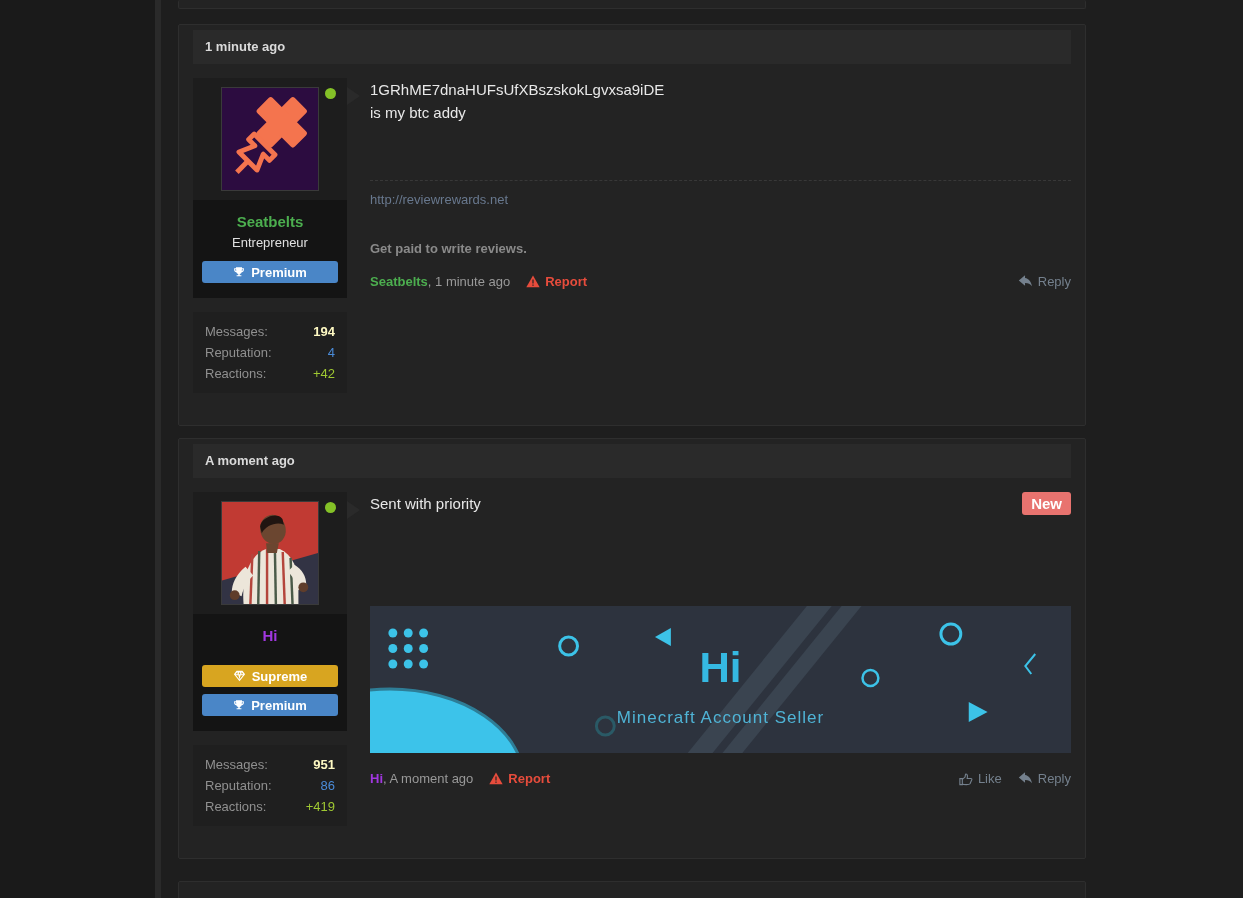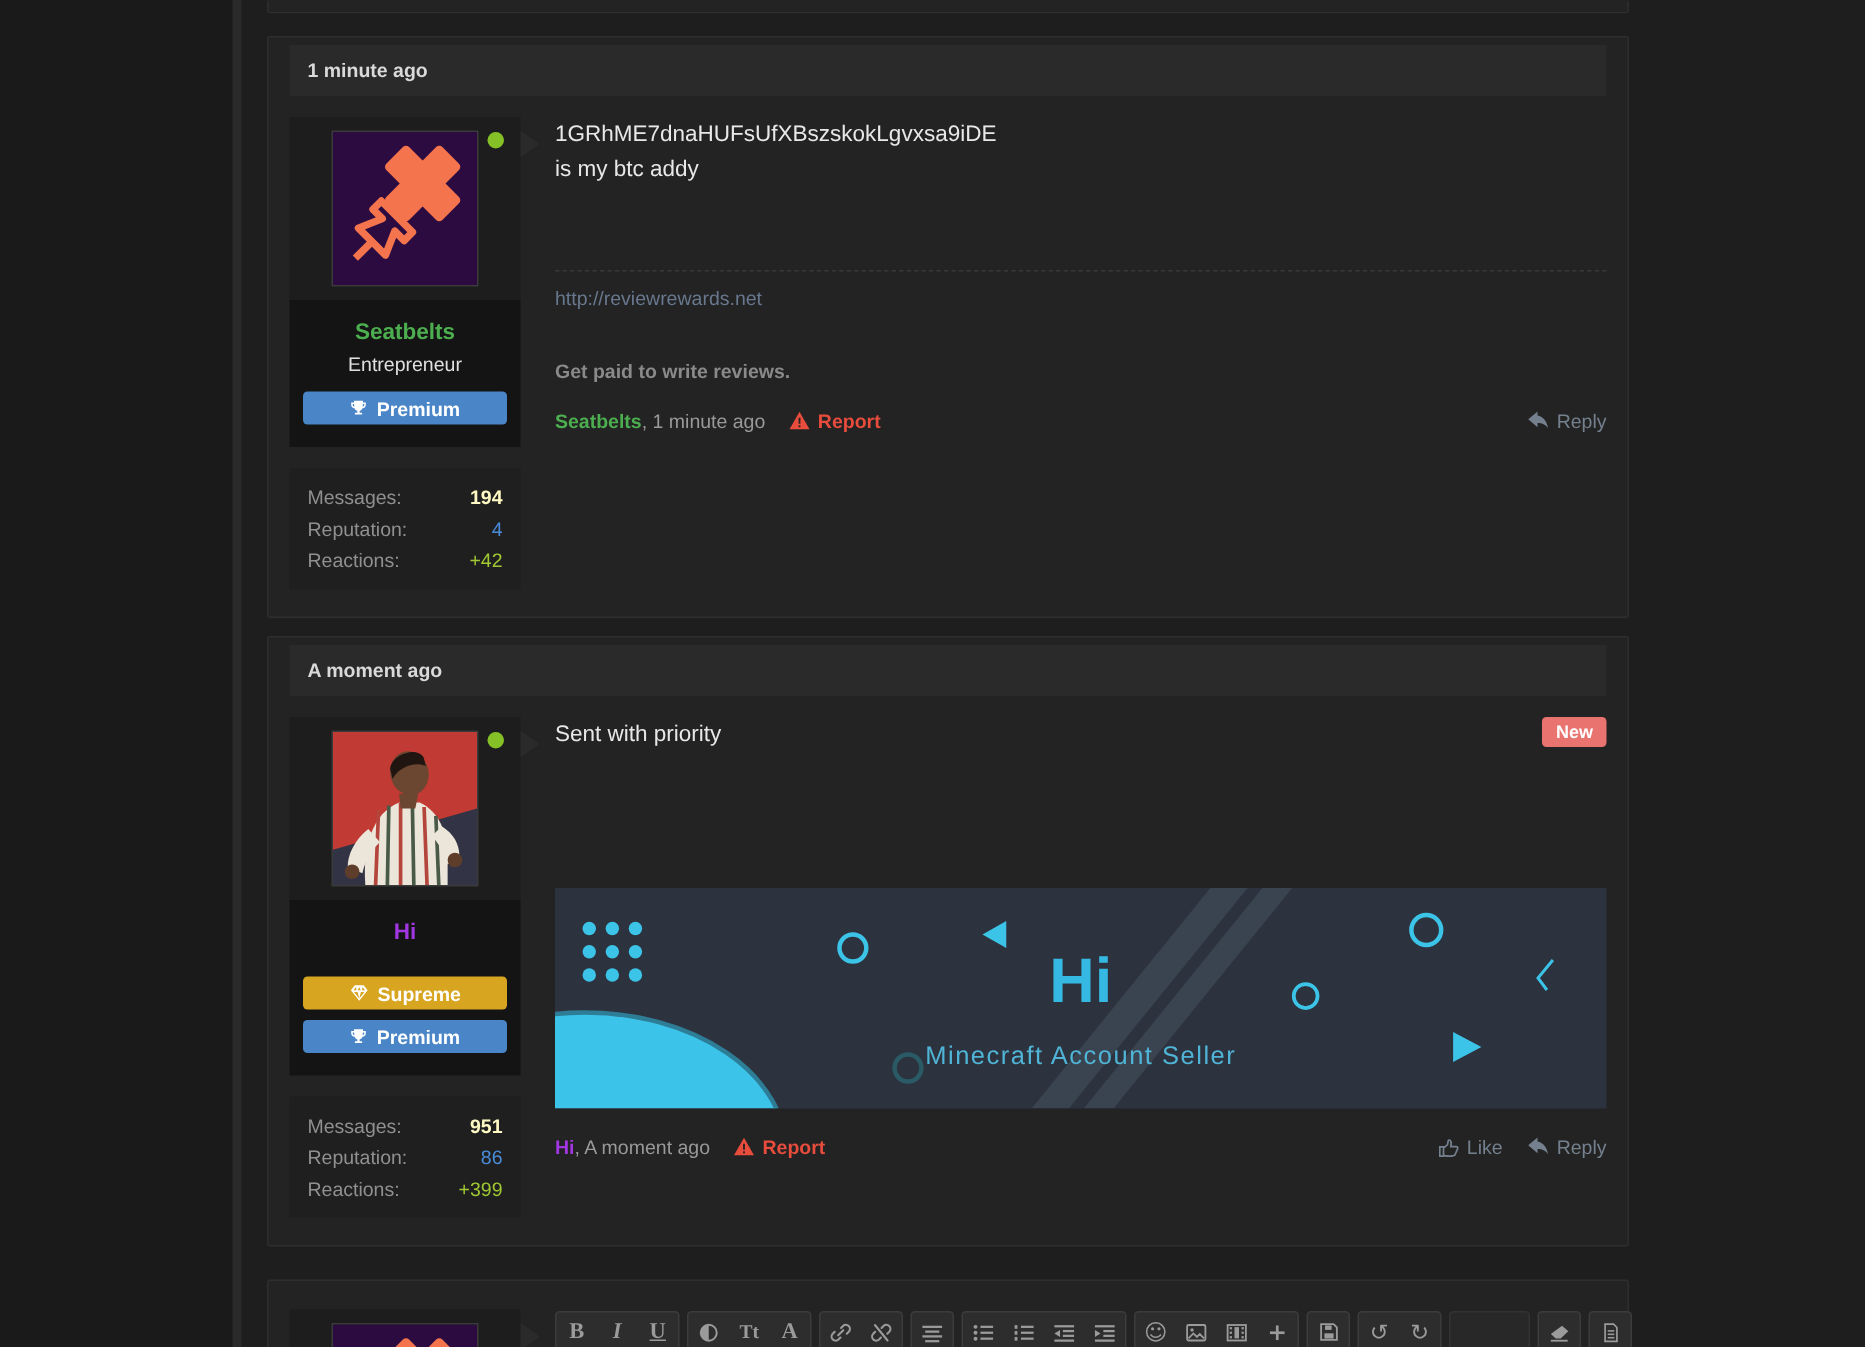--- a/index.html
+++ b/index.html
@@ -9,21 +9,21 @@
     font-family:"Liberation Sans", sans-serif;
     position:relative;
     color:#e8e8e8;
   }
   .content-bg { position:absolute; left:161px; top:0; width:1082px; height:898px; background:#1e1e1e; }
   .scroll-strip { position:absolute; left:155px; top:0; width:6px; height:898px; background:#2a2a2a; }
   .posts-col { position:absolute; left:178px; top:0; width:908px; }
 
   .block { background:#232323; border:1px solid #2e2e2e; border-radius:2px; }
   .stub  { height:9px; border-top:none; margin-bottom:15px; }
-  .post  { padding:5px 14px 18px 14px; margin-bottom:12px; }
+  .post  { padding:5px 14px 32px 14px; margin-bottom:12px; }
   .post.last { margin-bottom:22px; }
 
   .date-header {
     background:#2a2a2a; height:34px; line-height:34px; padding:0 12px;
     font-size:13px; font-weight:bold; color:#dadada; margin-bottom:14px;
   }
 
   .post-body { display:flex; align-items:flex-start; }
   .avatar-cell { width:154px; flex:none; margin-right:23px; }
   .avatar-box { background:#1d1d1d; padding:9px 28px; position:relative; }
@@ -52,21 +52,21 @@
   .stat-label { color:#909090; }
   .v-msg   { color:#fef9c3; font-weight:bold; }
   .v-rep   { color:#4a8bd8; }
   .v-react { color:#9fc832; }
 
   .content-cell { flex:1; position:relative; min-height:1px; }
   .msg-text { font-size:15px; line-height:23px; color:#e8e8e8; }
 
   .new-badge {
     position:absolute; right:0; top:0; background:#e8736f; color:#fff;
-    font-size:12px; font-weight:bold; padding:3px 9px; border-radius:3px;
+    font-size:15px; font-weight:bold; padding:3px 9px; border-radius:3px;
   }
 
   .sig-1 { margin-top:56px; border-top:1px dashed #383838; padding-top:9px; }
   .sig-link { font-size:13px; color:#68788e; text-decoration:none; display:inline-block; margin-bottom:3px; }
   .sig-text { font-size:13px; font-weight:bold; color:#8a8a8a;margin-top:31px; }
 
   .banner { margin-top:91px; height:147px; background:#2d333e; position:relative; overflow:hidden; }
   .banner svg.deco { position:absolute; left:0; top:0; width:100%; height:100%; }
   .banner-text { position:absolute; left:0; top:0; width:100%; height:100%;
     display:flex; flex-direction:column; align-items:center; justify-content:center; padding-top:16px; }
@@ -236,21 +236,21 @@
           <div class="stat-row">
             <span class="stat-label">Messages:</span>
             <span class="v-msg">951</span>
           </div>
           <div class="stat-row">
             <span class="stat-label">Reputation:</span>
             <span class="v-rep">86</span>
           </div>
           <div class="stat-row">
             <span class="stat-label">Reactions:</span>
-            <span class="v-react">+399</span>
+            <span class="v-react">+419</span>
           </div>
         </div>
       </div>
 
       <div class="content-cell">
         <div class="new-badge">New</div>
         <div class="msg-text">
           <div>Sent with priority</div>
         </div>
         <div class="banner">

